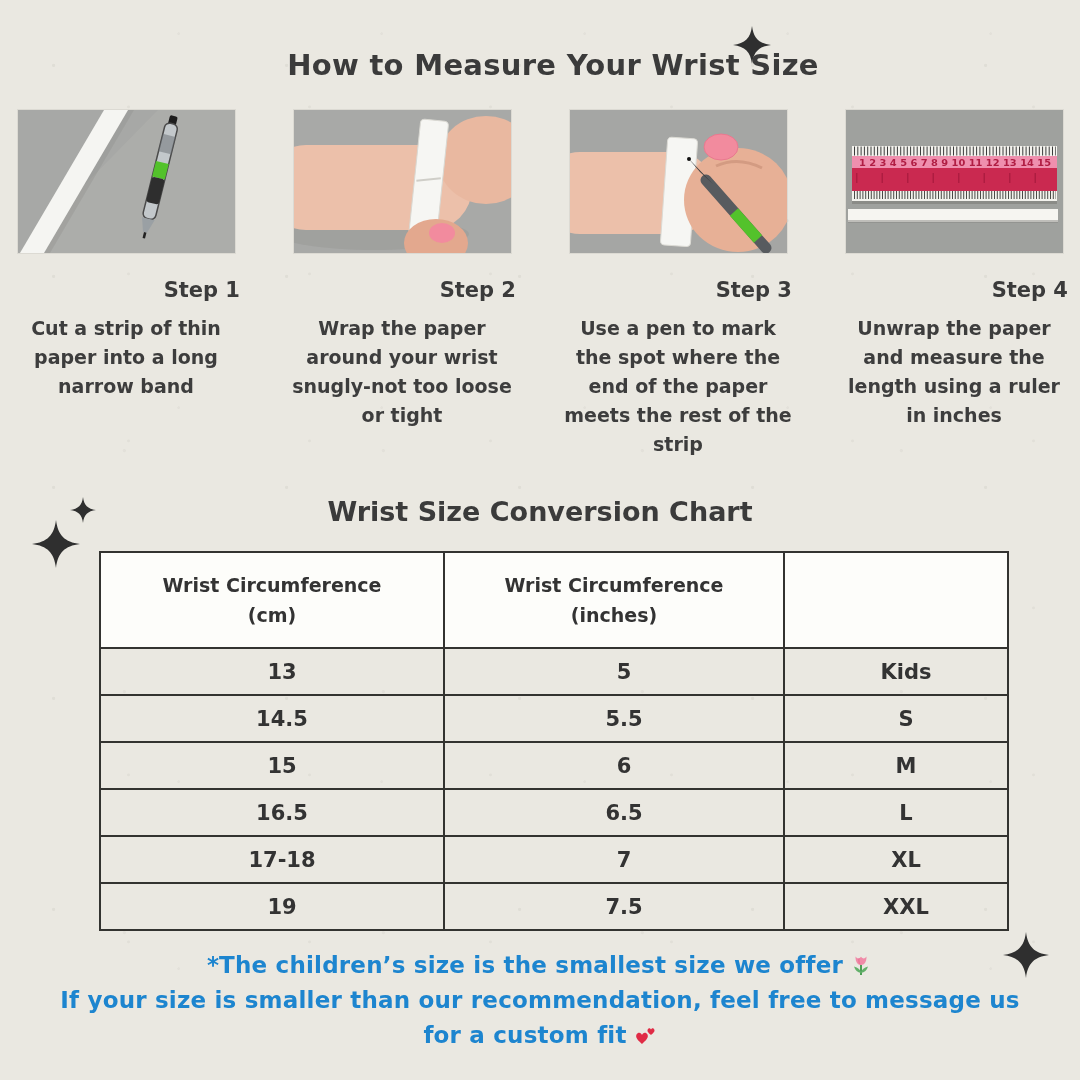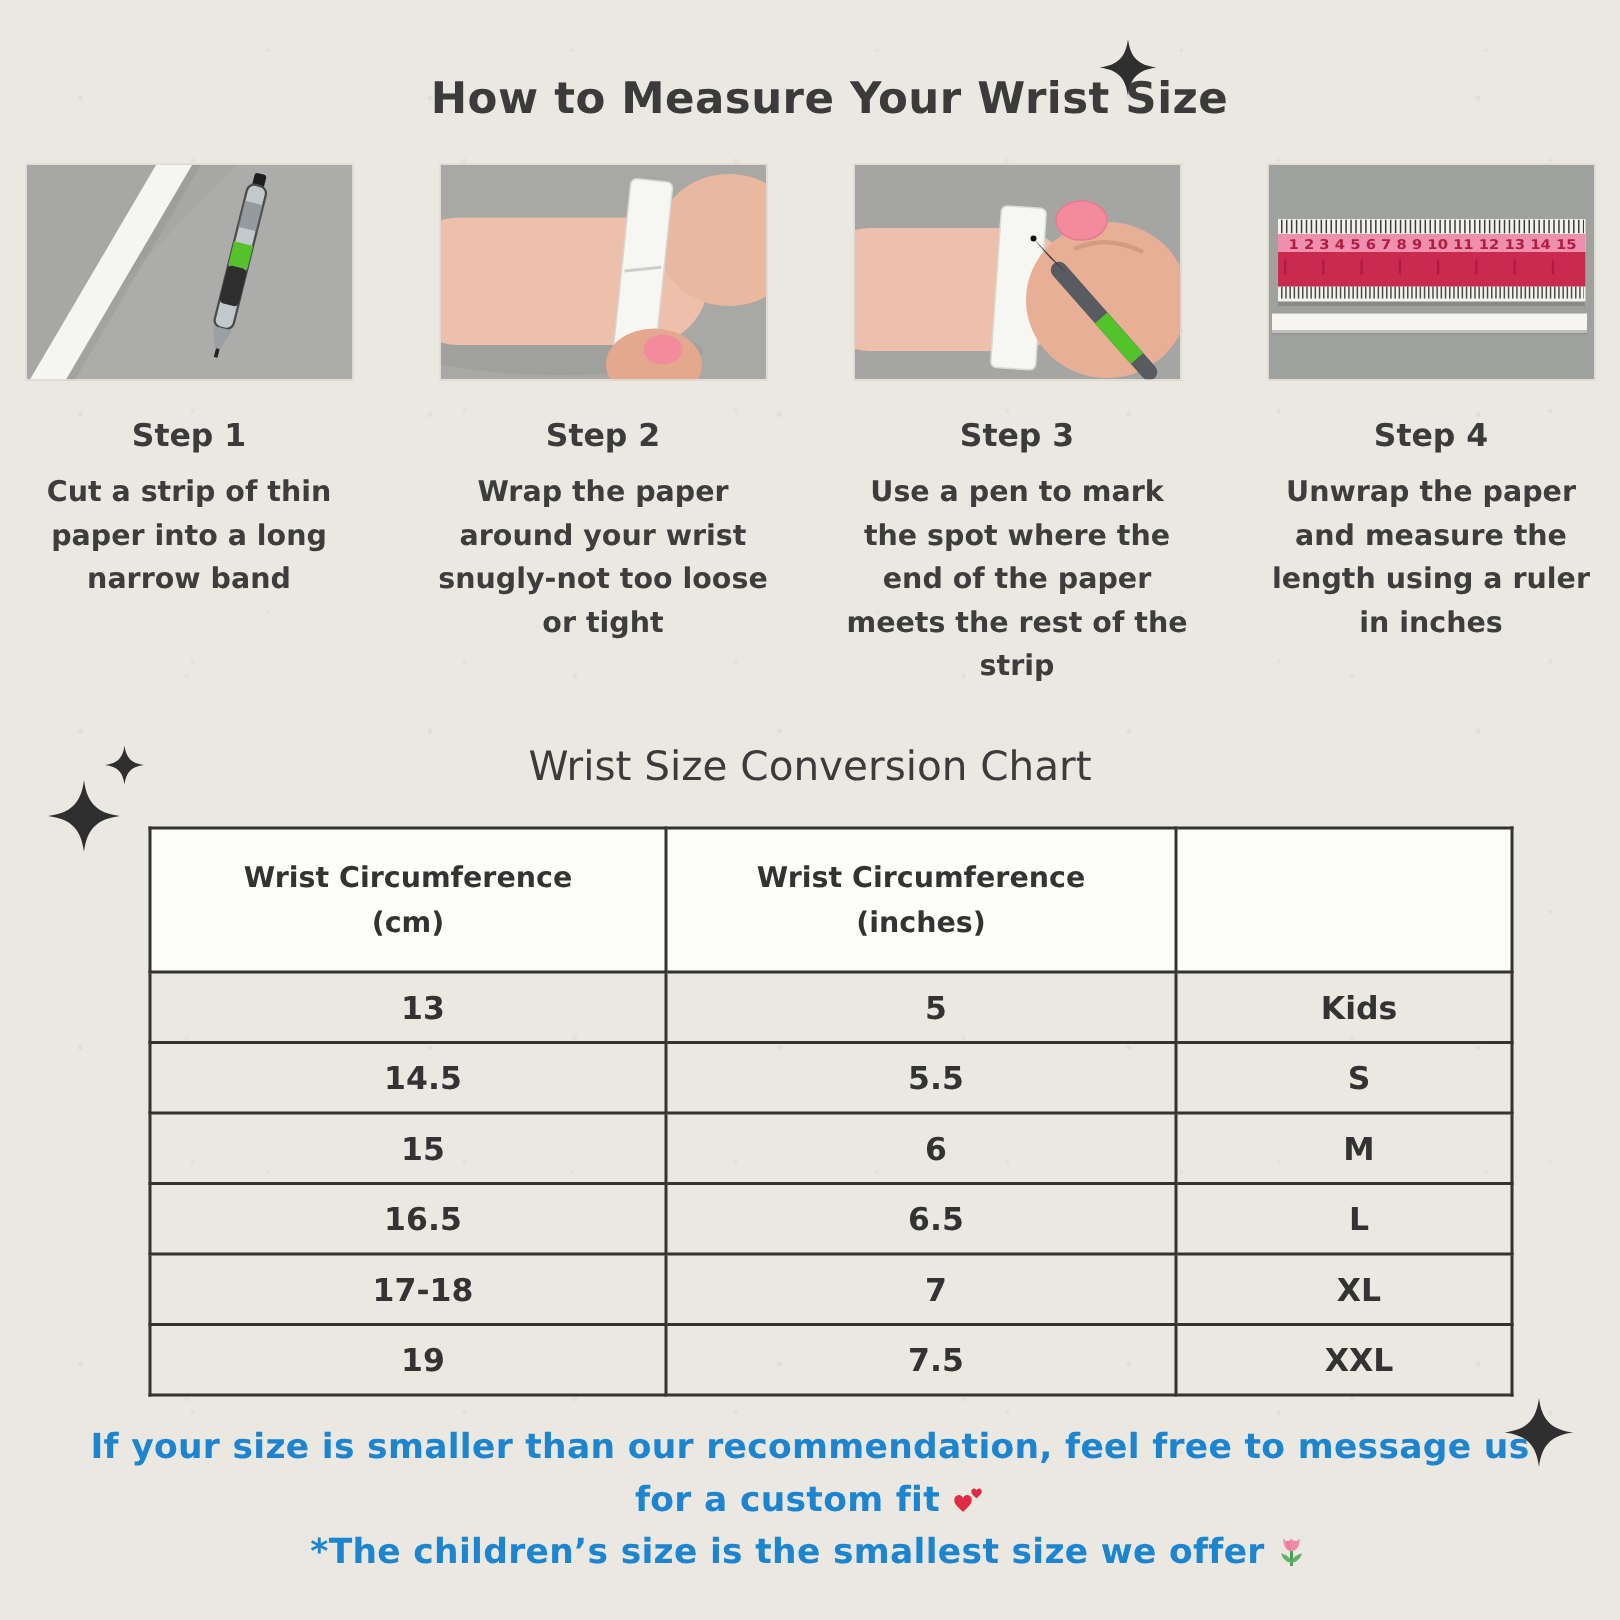--- a/index.html
+++ b/index.html
@@ -36,28 +36,28 @@
     position:absolute; top:110px; left:12px; right:12px;
     display:grid; grid-template-columns:repeat(4,1fr); column-gap:48px;
   }
   .step { text-align:center; }
   .photo {
     width:217px; height:143px; margin:0 auto;
     overflow:hidden;
     box-shadow:0 0 0 1px rgba(0,0,0,.06);
   }
   .photo svg { display:block; width:217px; height:143px; }
-  .step-title { margin-top:25px; font-size:21px; font-weight:bold; color:#3b3b3b; }
+  .step-title { margin-top:25px; font-size:21px; font-weight:bold; color:#3b3b3b;text-align:right; }
   .step-desc {
     margin:12px auto 0; width:228px;
     font-size:19px; font-weight:bold; line-height:1.53; color:#3d3d3d;
   }
   .chart-title {
     position:absolute; top:496px; left:0; width:100%;
-    text-align:center; font-size:27px; font-weight:normal; color:#3b3b3b;
+    text-align:center; font-size:27px; font-weight:bold; color:#3b3b3b;
   }
   table.conv {
     position:absolute; top:551px; left:99px;
     width:908px; border-collapse:collapse; table-layout:fixed;
   }
   table.conv th, table.conv td {
     border:2px solid #333330; text-align:center; vertical-align:middle;
     font-weight:bold; color:#333;
   }
   table.conv thead th {
@@ -239,29 +239,29 @@
         <tr>
           <td>19</td>
           <td>7.5</td>
           <td>XXL</td>
         </tr>
       </tbody>
   </table>
 
   <div class="footer">
     <p>
-      <span>If your size is smaller than our recommendation, feel free to message us for a custom fit</span><span class="emoji"><svg viewBox="0 0 24 24">
-        <path d="M9 21 C5.5 17.5 2 15 3.5 11.5 C5 8.5 8.5 9.5 9 12 C9.5 9.5 13 8.5 14.5 11.5 C16 15 12.5 17.5 9 21 Z" fill="#e02b45"></path>
-        <path d="M18 12 C15.9 10 13.8 8.5 14.7 6.4 C15.6 4.6 17.7 5.2 18 6.7 C18.3 5.2 20.4 4.6 21.3 6.4 C22.2 8.5 20.1 10 18 12 Z" fill="#e02b45"></path>
-      </svg></span>
-    </p>
-    <p>
       <span>*The children’s size is the smallest size we offer</span><span class="emoji"><svg viewBox="0 0 24 24">
         <path d="M12 12 L12 22" stroke="#4d9e55" stroke-width="2" fill="none"></path>
         <path d="M12 20 C8.5 19.5 6 17 5 13.5 C9 14.5 11 16.5 12 19 Z" fill="#63b06a"></path>
         <path d="M12 20 C15.5 19.5 18 17 19 13.5 C15 14.5 13 16.5 12 19 Z" fill="#63b06a"></path>
         <path d="M6.5 3.5 C6.5 9 8.5 12 12 12 C15.5 12 17.5 9 17.5 3.5 C15.6 6 14 6 12 3.8 C10 6 8.4 6 6.5 3.5 Z" fill="#f08ba8"></path>
         <path d="M10.6 5.2 C10.6 9 11 11 12 12 C11 11.8 9 10.5 8.8 5.8 Z" fill="#e86f93" opacity=".7"></path>
       </svg></span>
     </p>
+    <p>
+      <span>If your size is smaller than our recommendation, feel free to message us for a custom fit</span><span class="emoji"><svg viewBox="0 0 24 24">
+        <path d="M9 21 C5.5 17.5 2 15 3.5 11.5 C5 8.5 8.5 9.5 9 12 C9.5 9.5 13 8.5 14.5 11.5 C16 15 12.5 17.5 9 21 Z" fill="#e02b45"></path>
+        <path d="M18 12 C15.9 10 13.8 8.5 14.7 6.4 C15.6 4.6 17.7 5.2 18 6.7 C18.3 5.2 20.4 4.6 21.3 6.4 C22.2 8.5 20.1 10 18 12 Z" fill="#e02b45"></path>
+      </svg></span>
+    </p>
   </div>
 
 </div>
 
 </body></html>

